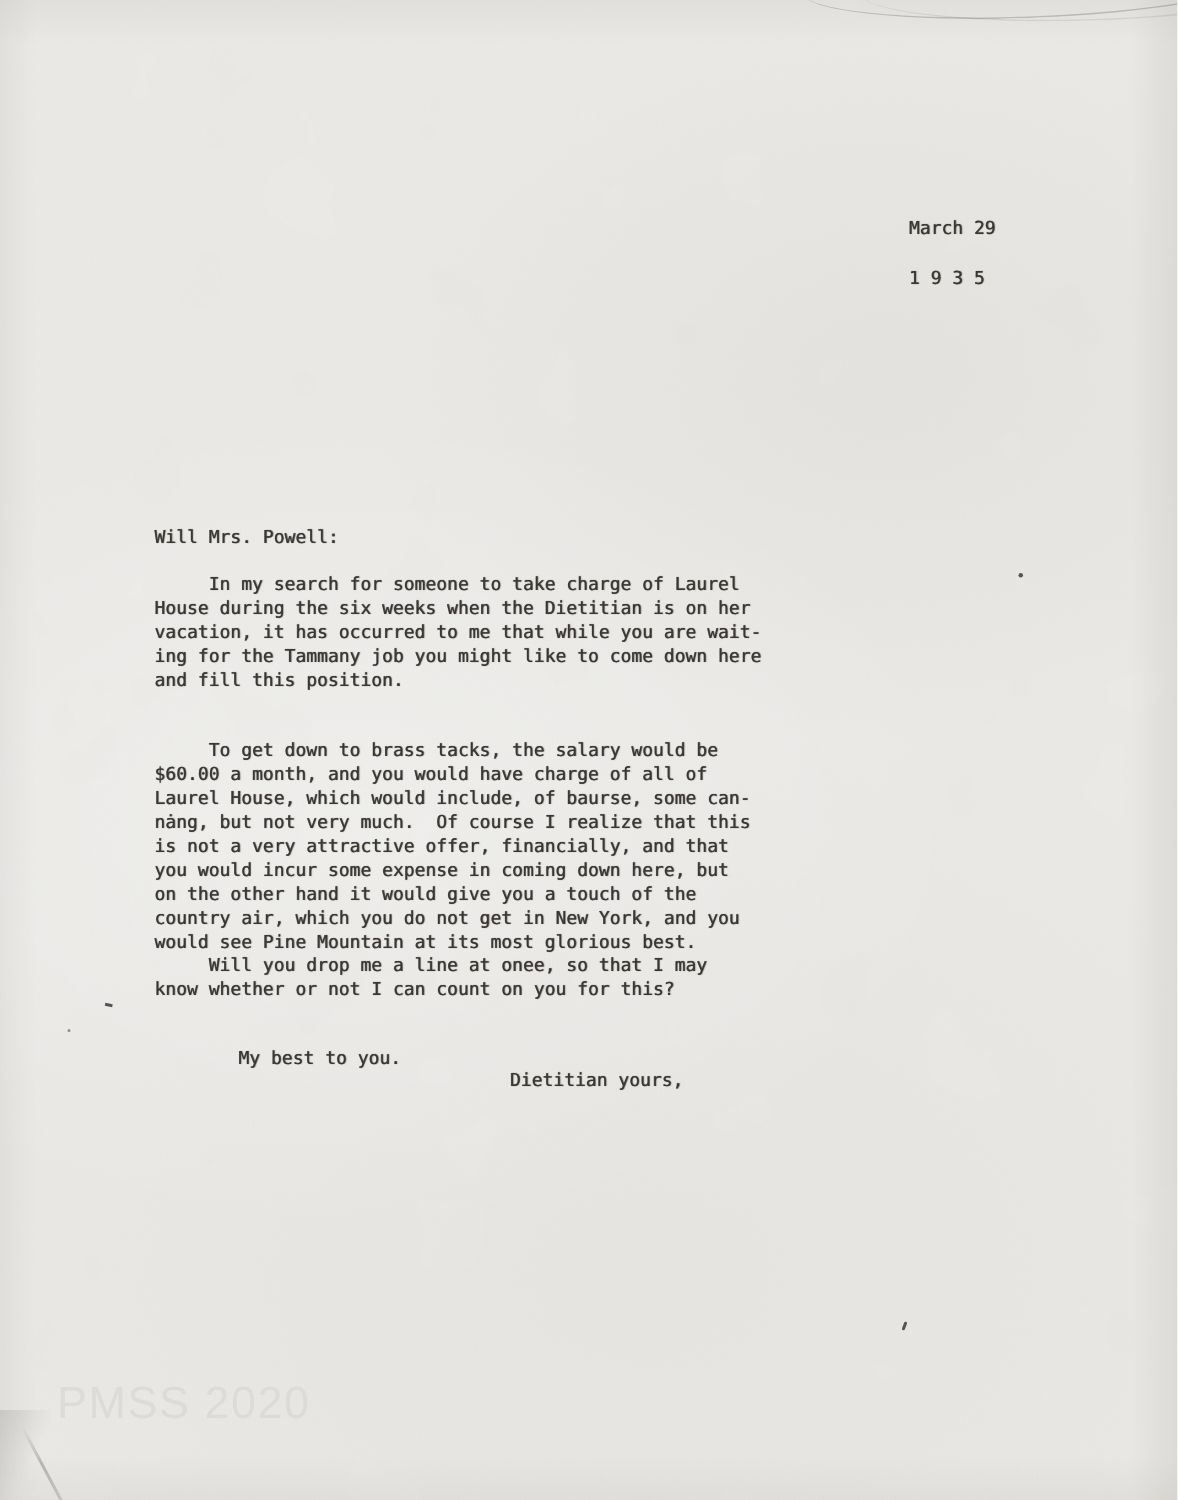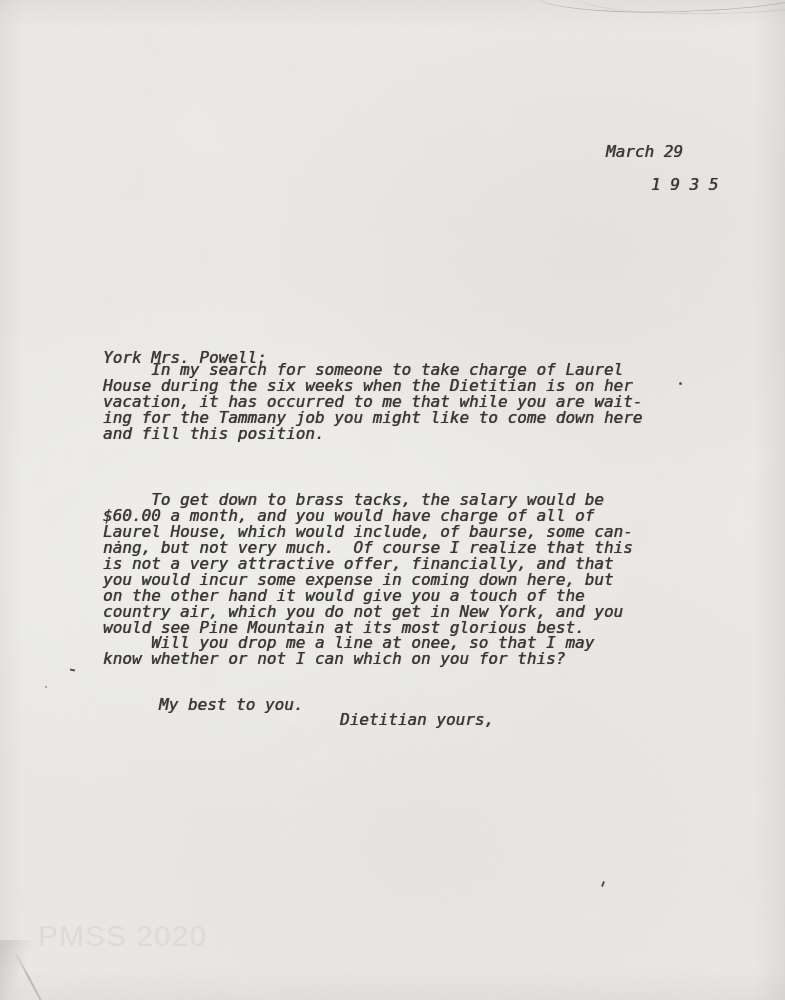--- a/index.html
+++ b/index.html
@@ -25,34 +25,33 @@
       radial-gradient(ellipse 500px 350px at 75% 25%, rgba(210,208,202,0.25), transparent 70%),
       radial-gradient(ellipse 700px 500px at 55% 85%, rgba(215,213,208,0.22), transparent 75%),
       linear-gradient(to right, rgba(185,183,178,0.18) 0%, transparent 3%, transparent 96%, rgba(175,173,168,0.22) 100%),
       linear-gradient(to bottom, rgba(200,198,193,0.25) 0%, transparent 3%, transparent 97%, rgba(190,188,183,0.20) 100%);
     pointer-events:none;
   }
   .noise{position:absolute;inset:0;pointer-events:none;}
   .typed{
     position:absolute;
     font-family:"DejaVu Sans Mono", monospace;
-    font-size:16px;
+    font-size:12px;
     line-height:16px;
     color:var(--ink);
     white-space:pre;
     letter-spacing:0;
     text-shadow:0.4px 0.3px 0.7px rgba(58,55,51,0.75), -0.2px 0 0.4px rgba(58,55,51,0.45);
-    font-style:italic;
   }
   .recipient-block{line-height:18.5px;}
   #date-line-1{left:606px;top:144px;}
-  #date-line-2{left:606px;top:177px;margin-left:45px;}
+  #date-line-2{left:606px;top:177px;}
   #recipient{left:103px;top:286px;}
   #salutation{left:103px;top:350px;}
-  #paragraph-1{left:103px;top:362px;}
+  #paragraph-1{left:103px;top:381px;}
   #paragraph-2{left:103px;top:492px;}
   #paragraph-3{left:103px;top:635px;}
   #closing{left:159px;top:681px;margin-top:16px;}
   #signoff{left:340px;top:712px;}
   #watermark{
     position:absolute;left:38px;top:919px;
     font-family:"Liberation Sans", sans-serif;
     font-size:30px;font-weight:400;
     color:var(--watermark);
     letter-spacing:1px;
@@ -120,40 +119,40 @@
   <div class="fold-bottom-left"></div>
   <div class="speck" id="speck-1"></div>
   <div class="speck" id="speck-2"></div>
   <div class="speck" id="speck-3"></div>
   <div class="speck" id="speck-4"></div>
 
   <pre class="typed" id="date-line-1">March 29</pre>
   <pre class="typed" id="date-line-2">1 9 3 5</pre>
 
 
-  <pre class="typed" id="salutation">York Mrs. Powell:</pre>
+  <pre class="typed" id="salutation">Will Mrs. Powell:</pre>
 
   <pre class="typed" id="paragraph-1">     In my search for someone to take charge of Laurel
 House during the six weeks when the Dietitian is on her
 vacation, it has occurred to me that while you are wait-
 ing for the Tammany job you might like to come down here
 and fill this position.</pre>
 
   <pre class="typed" id="paragraph-2">     To get down to brass tacks, the salary would be
 $60.00 a month, and you would have charge of all of
 Laurel House, which would include, of baurse, some can-
 nȧng, but not very much.  Of course I realize that this
 is not a very attractive offer, financially, and that
 you would incur some expense in coming down here, but
 on the other hand it would give you a touch of the
 country air, which you do not get in New York, and you
 would see Pine Mountain at its most glorious best.</pre>
 
   <pre class="typed" id="paragraph-3">     Will you drop me a line at onee, so that I may
-know whether or not I can which on you for this?</pre>
+know whether or not I can count on you for this?</pre>
 
   <pre class="typed" id="closing">My best to you.</pre>
 
   <pre class="typed" id="signoff">Dietitian yours,</pre>
 
   <div id="watermark">PMSS 2020</div>
 
 </div>
 
 </body></html>

